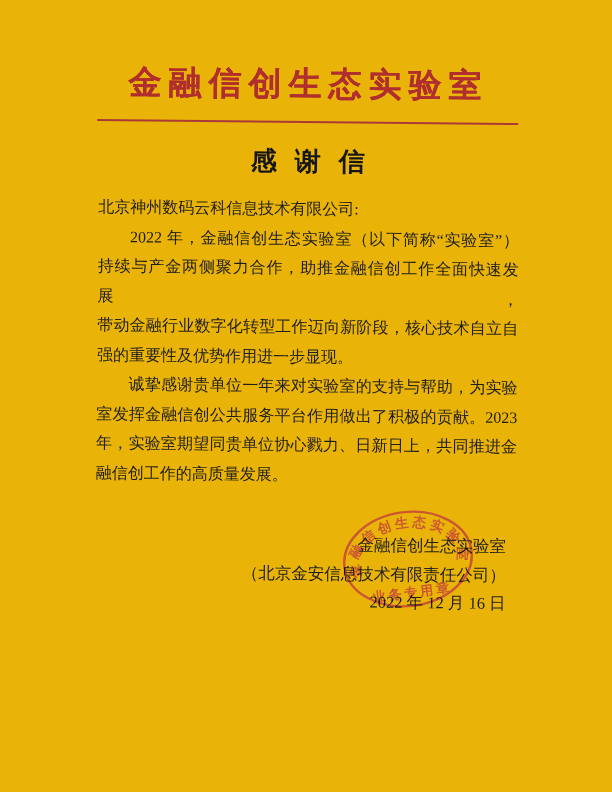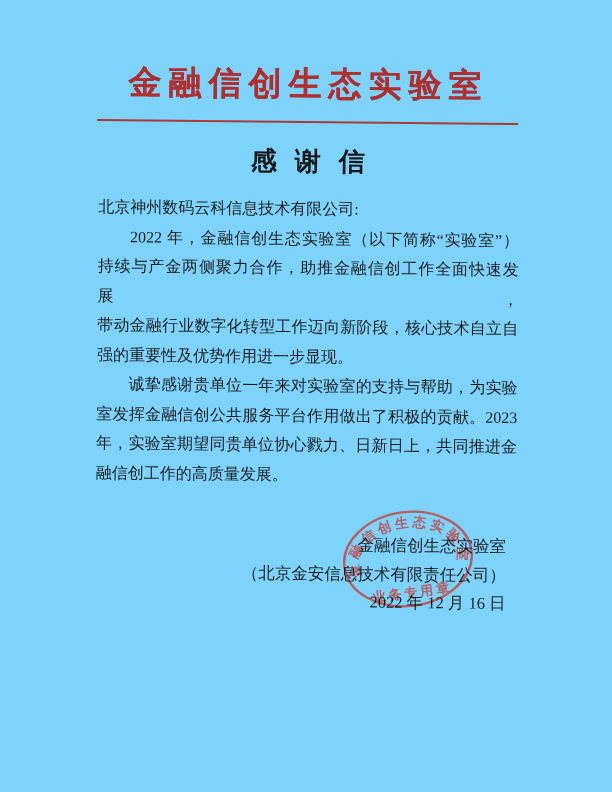--- a/index.html
+++ b/index.html
@@ -1,20 +1,20 @@
 <!DOCTYPE html>
 <html><head>
 <meta charset="utf-8">
 <style>
   html, body { margin: 0; padding: 0; background: #e8e8e8; }
   .page {
     position: relative;
     width: 612px;
     height: 792px;
-    background: #7dd3fc;
+    background: #eab308;
     overflow: hidden;
     font-family: "Liberation Serif", "DejaVu Serif", serif;
     color: #1e1e1e;
     margin: 0 auto;
   }
   .tilt {
     position: absolute;
     inset: 0;
     transform: rotate(0.55deg);
     transform-origin: 306px 350px;

